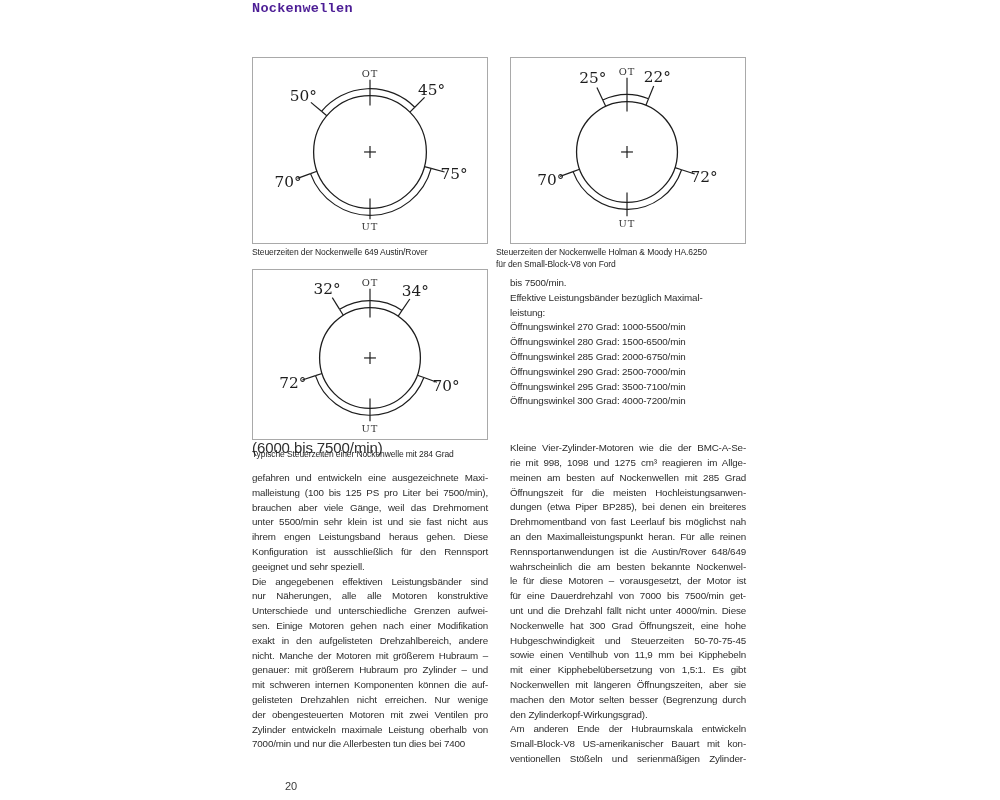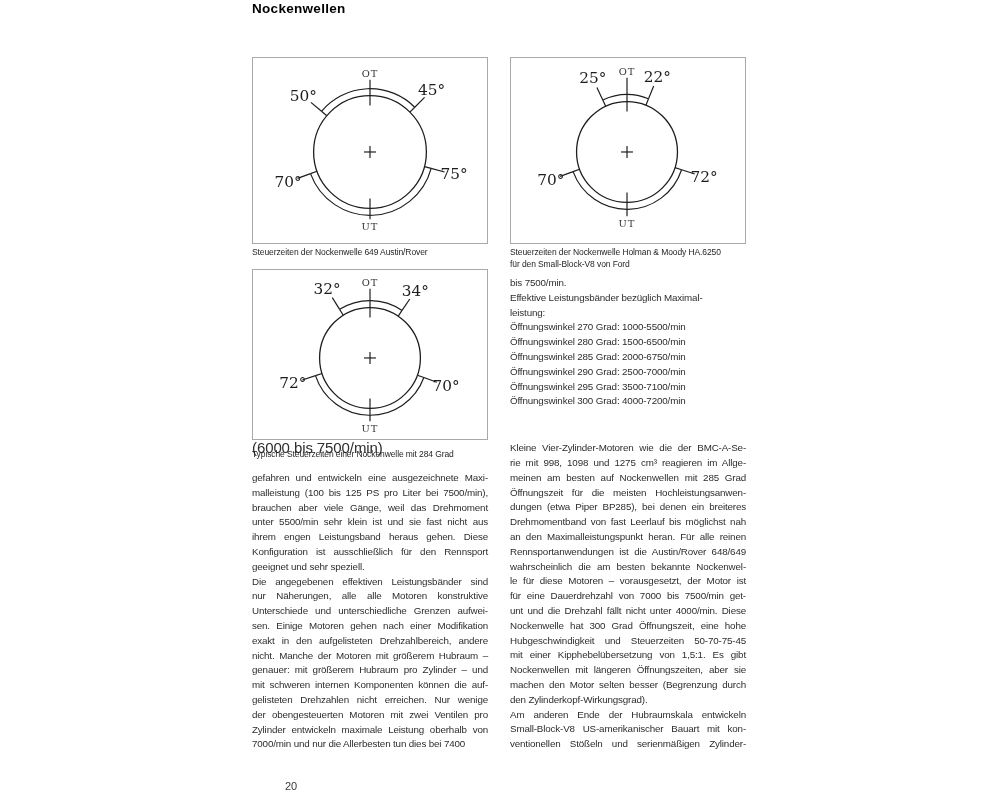--- a/index.html
+++ b/index.html
@@ -1,19 +1,19 @@
 <!DOCTYPE html>
 <html><head>
 <meta charset="utf-8">
 <style>
   html,body{margin:0;padding:0;background:#fff;}
   .page{position:relative;width:1000px;height:800px;background:#fff;overflow:hidden;
         font-family:"Liberation Sans",sans-serif;color:#2d2d2d;}
   .hdr{position:absolute;left:252px;top:1px;font-size:13.5px;font-weight:bold;
-       color:#000000;letter-spacing:.3px;}
+       color:#4c1d95;letter-spacing:.3px;font-family:Liberation Mono, monospace;}
   .fig{position:absolute;width:236px;background:#fff;border:1px solid #a9a9a9;box-sizing:border-box;}
   .fig svg{display:block;width:100%;height:100%;}
   .cap{position:absolute;width:250px;font-size:8.5px;font-weight:normal;color:#1f1f1f;
        line-height:12px;letter-spacing:-.1px;}
   .cap div{white-space:nowrap;}
   .fignote{position:absolute;font-size:15px;color:#2d2d2d;letter-spacing:-.1px;white-space:nowrap;}
   .col{position:absolute;width:236px;font-size:9.8px;line-height:14.8px;letter-spacing:-.15px;}
   .bline{height:14.8px;overflow:visible;}
   .just{text-align:justify;text-align-last:justify;}
   .nojust{text-align:left;text-align-last:left;}
@@ -73,21 +73,21 @@
         <line x1="69.07567633991867" y1="112.4430273096091" x2="62.497827994417314" y2="114.83716831288878" stroke="#1d1d1d" stroke-width="1.2"></line>
         <line x1="62.497827994417314" y1="114.83716831288878" x2="49.34213130341459" y2="119.62545031944813" stroke="#1d1d1d" stroke-width="1.2"></line>
         <text x="39.94520509555551" y="128.04565175270483" text-anchor="middle" fill="#1d1d1d" font-family="&quot;DejaVu Serif&quot;,serif" font-size="15.5">70°</text>
         <line x1="165.50388233105284" y1="110.75986671312234" x2="172.1612779451189" y2="112.92298567374696" stroke="#1d1d1d" stroke-width="1.2"></line>
         <line x1="172.1612779451189" y1="112.92298567374696" x2="185.47606917325106" y2="117.24922359499624" stroke="#1d1d1d" stroke-width="1.2"></line>
         <text x="194.9866343362026" y="125.33939353874571" text-anchor="middle" fill="#1d1d1d" font-family="&quot;DejaVu Serif&quot;,serif" font-size="15.5">72°</text>
         <text x="117" y="17" text-anchor="middle" fill="#333" font-family="&quot;DejaVu Serif&quot;,serif" font-size="10" letter-spacing="1">OT</text>
         <text x="117" y="171" text-anchor="middle" fill="#333" font-family="&quot;DejaVu Serif&quot;,serif" font-size="10" letter-spacing="1">UT</text>
       </svg>
   </div>
-  <div class="cap" style="left:510px;top:246px">
+  <div class="cap" style="left:496px;top:246px">
       <div>Steuerzeiten der Nockenwelle Holman &amp; Moody HA.6250</div>
       <div>für den Small-Block-V8 von Ford</div>
     </div>
 
   <div class="fig" style="left:252px;top:269px;height:171px">
     <svg viewBox="0 0 236 171">
         <circle cx="118" cy="89" r="51" fill="none" stroke="#1d1d1d" stroke-width="1.3"></circle>
         <line x1="118" y1="19" x2="118" y2="48" stroke="#1d1d1d" stroke-width="1.2"></line>
         <line x1="118" y1="130" x2="118" y2="153" stroke="#1d1d1d" stroke-width="1.2"></line>
         <line x1="112" y1="89" x2="124" y2="89" stroke="#1d1d1d" stroke-width="1.2"></line>
@@ -160,20 +160,21 @@
         <div class="bline just">dungen (etwa Piper BP285), bei denen ein breiteres</div>
         <div class="bline just">Drehmomentband von fast Leerlauf bis möglichst nah</div>
         <div class="bline just">an den Maximalleistungspunkt heran. Für alle reinen</div>
         <div class="bline just">Rennsportanwendungen ist die Austin/Rover 648/649</div>
         <div class="bline just">wahrscheinlich die am besten bekannte Nockenwel-</div>
         <div class="bline just">le für diese Motoren – vorausgesetzt, der Motor ist</div>
         <div class="bline just">für eine Dauerdrehzahl von 7000 bis 7500/min get-</div>
         <div class="bline just">unt und die Drehzahl fällt nicht unter 4000/min. Diese</div>
         <div class="bline just">Nockenwelle hat 300 Grad Öffnungszeit, eine hohe</div>
         <div class="bline just">Hubgeschwindigkeit und Steuerzeiten 50-70-75-45</div>
+        <div class="bline just">sowie einen Ventilhub von 11,9 mm bei Kipphebeln</div>
         <div class="bline just">mit einer Kipphebelübersetzung von 1,5:1. Es gibt</div>
         <div class="bline just">Nockenwellen mit längeren Öffnungszeiten, aber sie</div>
         <div class="bline just">machen den Motor selten besser (Begrenzung durch</div>
         <div class="bline nojust">den Zylinderkopf-Wirkungsgrad).</div>
       </div>
       <div>
         <div class="bline just">Am anderen Ende der Hubraumskala entwickeln</div>
         <div class="bline just">Small-Block-V8 US-amerikanischer Bauart mit kon-</div>
         <div class="bline just">ventionellen Stößeln und serienmäßigen Zylinder-</div>
       </div>

